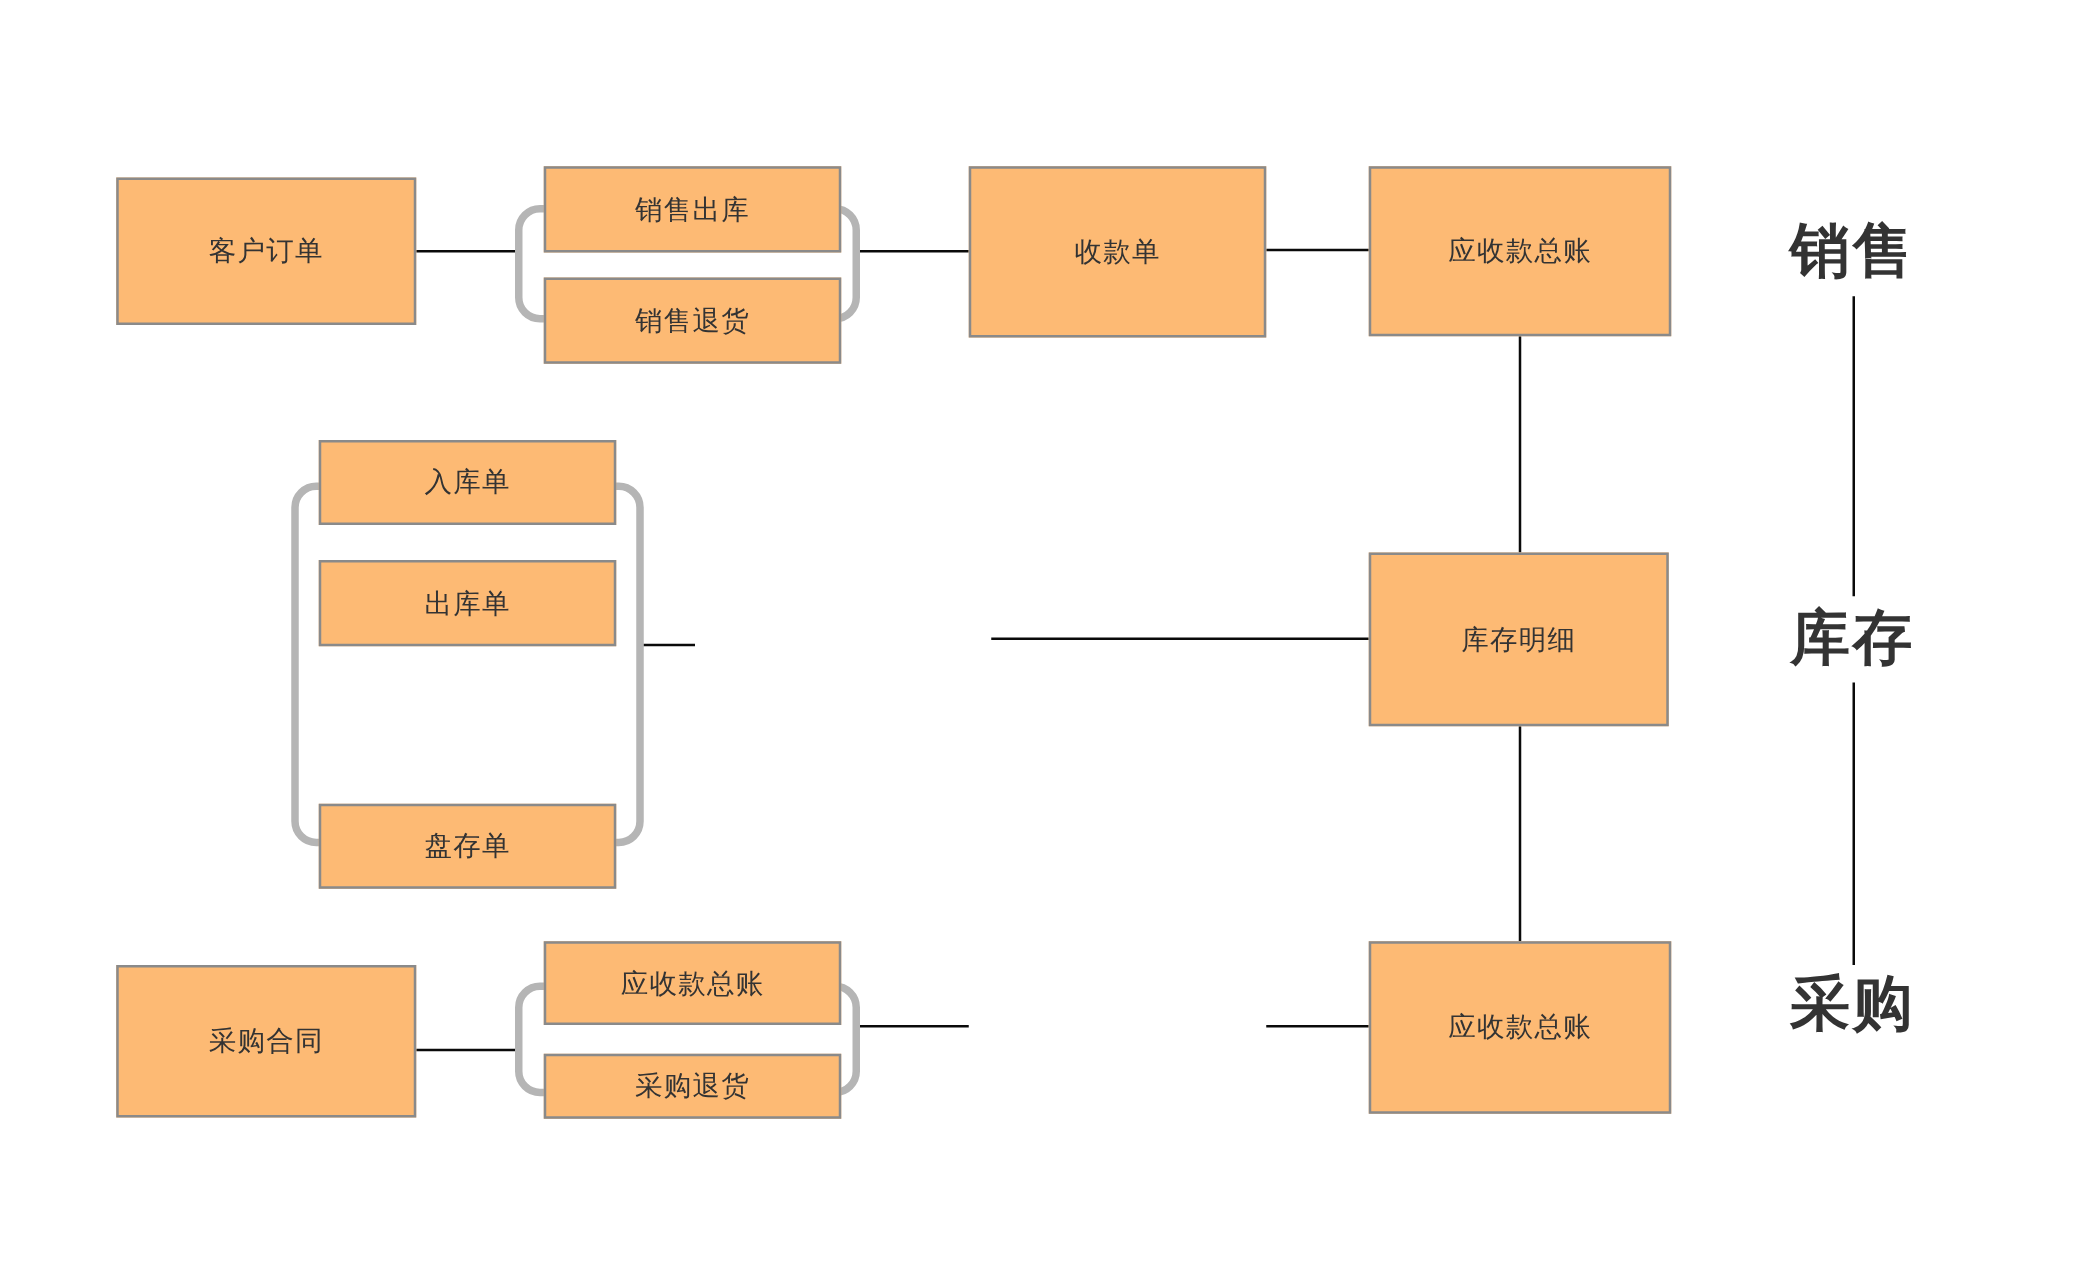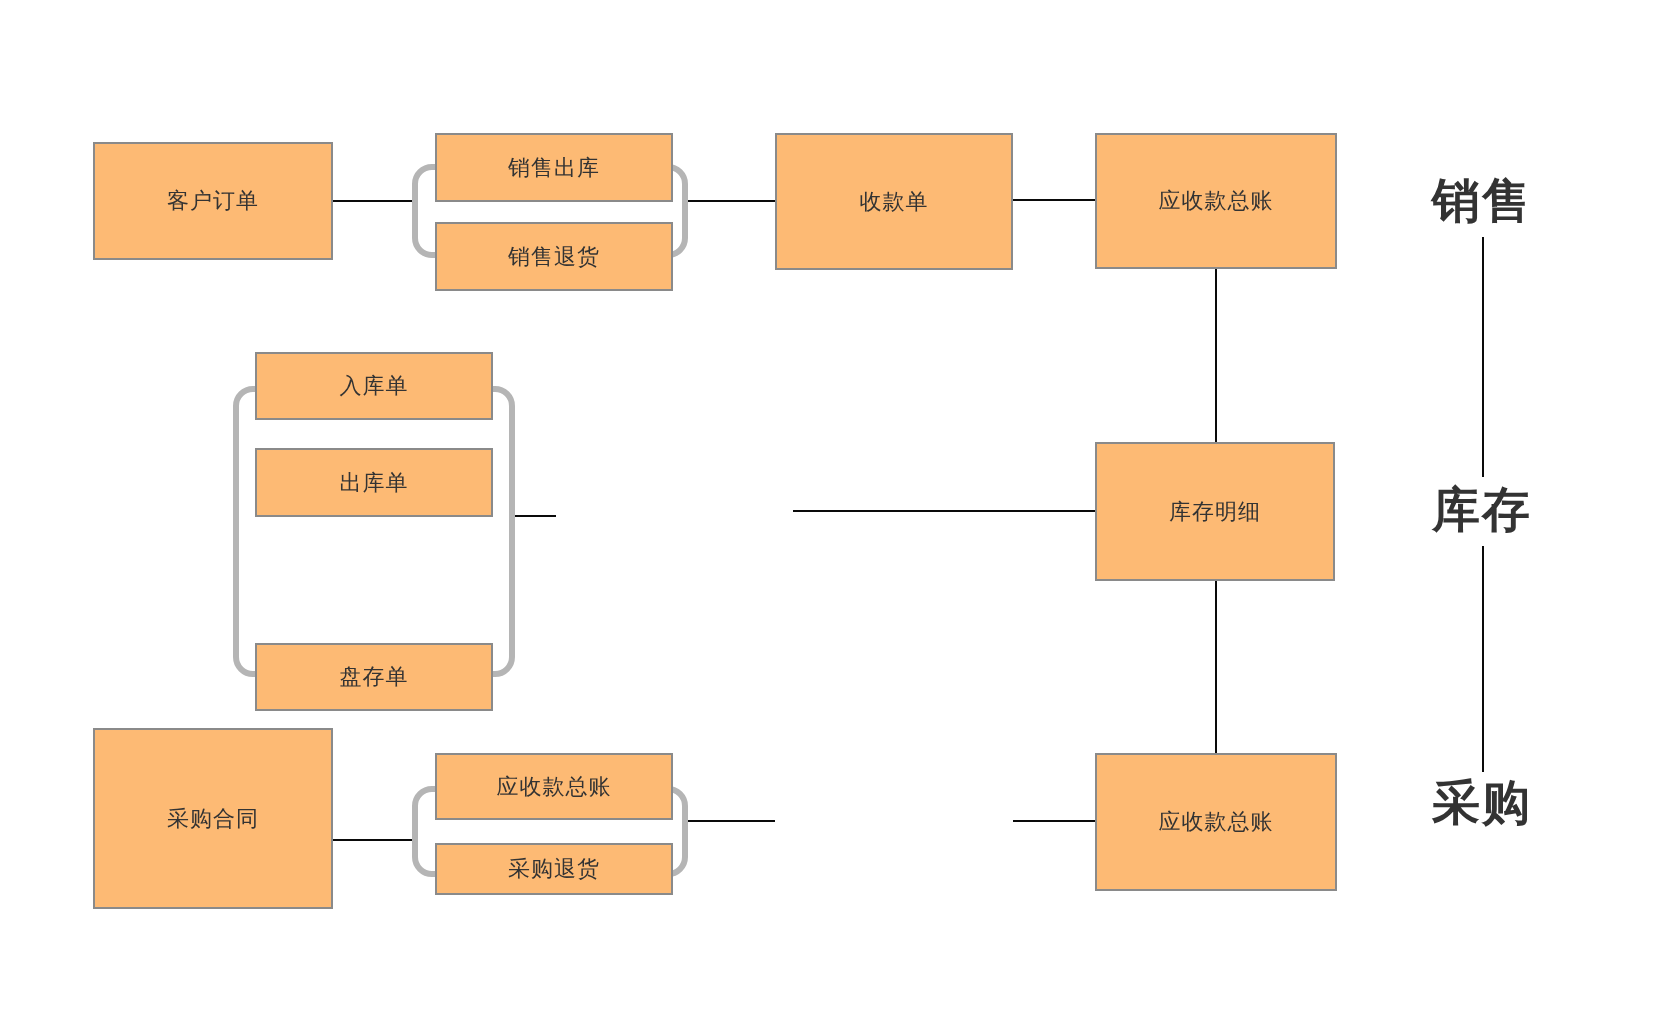--- a/index.html
+++ b/index.html
@@ -105,21 +105,21 @@
   <div class="node" style="left:255px; top:448px; width:238px; height:69px">
     <span>出库单</span>
   </div>
   <div class="node" style="left:255px; top:643px; width:238px; height:68px">
     <span>盘存单</span>
   </div>
   <div class="node" style="left:1095px; top:442px; width:240px; height:139px">
     <span>库存明细</span>
   </div>
 
-  <div class="node" style="left:93px; top:728px; width:240px; height:181px">
+  <div class="node" style="left:93px; top:772px; width:240px; height:122px">
     <span>采购合同</span>
   </div>
   <div class="node" style="left:435px; top:753px; width:238px; height:67px">
     <span>应收款总账</span>
   </div>
   <div class="node" style="left:435px; top:843px; width:238px; height:52px">
     <span>采购退货</span>
   </div>
   <div class="node" style="left:1095px; top:753px; width:242px; height:138px">
     <span>应收款总账</span>

